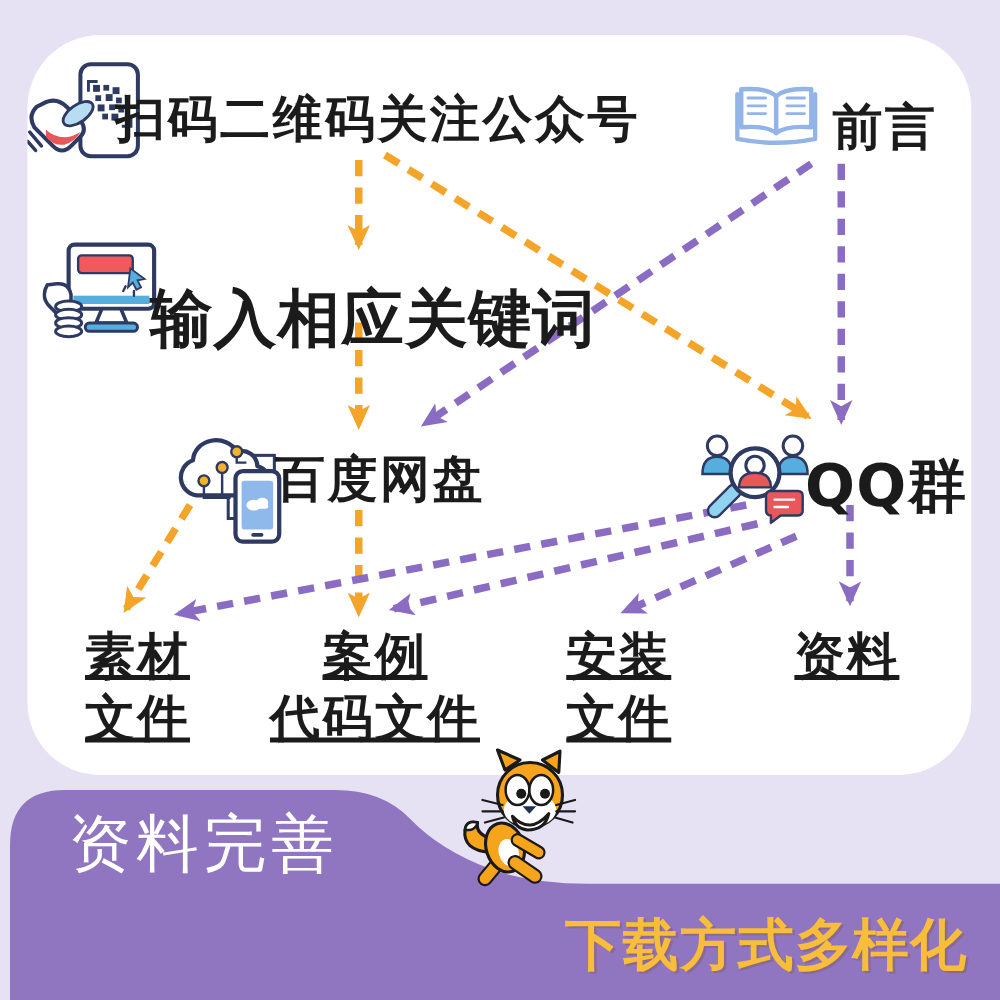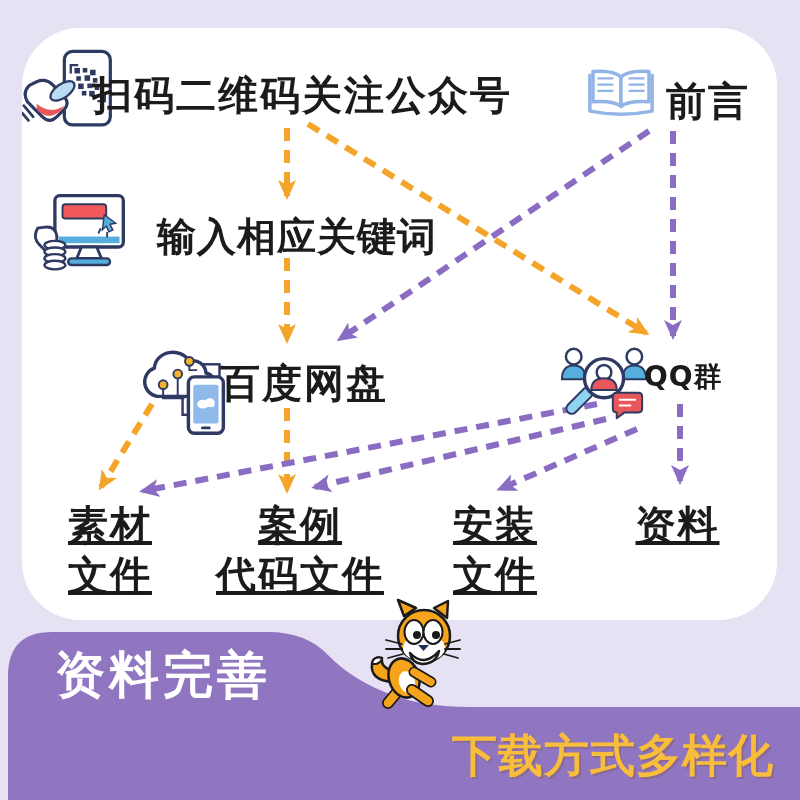--- a/index.html
+++ b/index.html
@@ -12,33 +12,33 @@
     position:absolute; left:22px; top:28px; width:755px; height:592px;
     background:#ffffff; border-radius:58px;
   }
   .layer{position:absolute; left:0; top:0; width:800px; height:800px; pointer-events:none;}
   .icon{position:absolute;}
   .lbl{
     position:absolute; font-weight:700; color:#1b1b1b; white-space:nowrap;
   }
   .lbl-scan{left:92px; top:68px; font-size:40px; letter-spacing:2px;}
   .lbl-preface{left:666px; top:74px; font-size:40px; letter-spacing:2px;}
-  .lbl-keyword{left:120px; top:210px; font-size:39px; letter-spacing:1px;margin-left:37px;}
+  .lbl-keyword{left:120px; top:222px; font-size:50px; letter-spacing:1px;}
   .lbl-netdisk{left:220px; top:356px; font-size:40px; letter-spacing:2px;}
-  .lbl-qq{left:644px; top:358px; font-size:28px; letter-spacing:1px;}
+  .lbl-qq{left:644px; top:358px; font-size:47px; letter-spacing:1px;}
   .file-label{
     position:absolute; top:500px; text-align:center; font-weight:700;
     color:#1b1b1b; font-size:40px; line-height:50px; letter-spacing:2px;text-decoration:underline;
   }
   .fl-material{left:45px; width:130px;}
   .fl-case{left:195px; width:210px;}
   .fl-install{left:430px; width:130px;}
   .fl-extend{left:585px; width:185px;}
   .slogan{
-    position:absolute; left:55px; font-weight:700; color:#ffffff;
+    position:absolute; left:55px; font-weight:400; color:#ffffff;
     font-size:50px; letter-spacing:4px; white-space:nowrap;
   }
   .slogan-1{top:642px;}
   .slogan-2{top:708px;}
   .download{
     position:absolute; left:452px; top:726px; font-weight:700;
     font-size:45px; letter-spacing:1px; white-space:nowrap;
     text-shadow:2px 2px 0 rgba(120,75,20,0.25);
   }
 </style>

